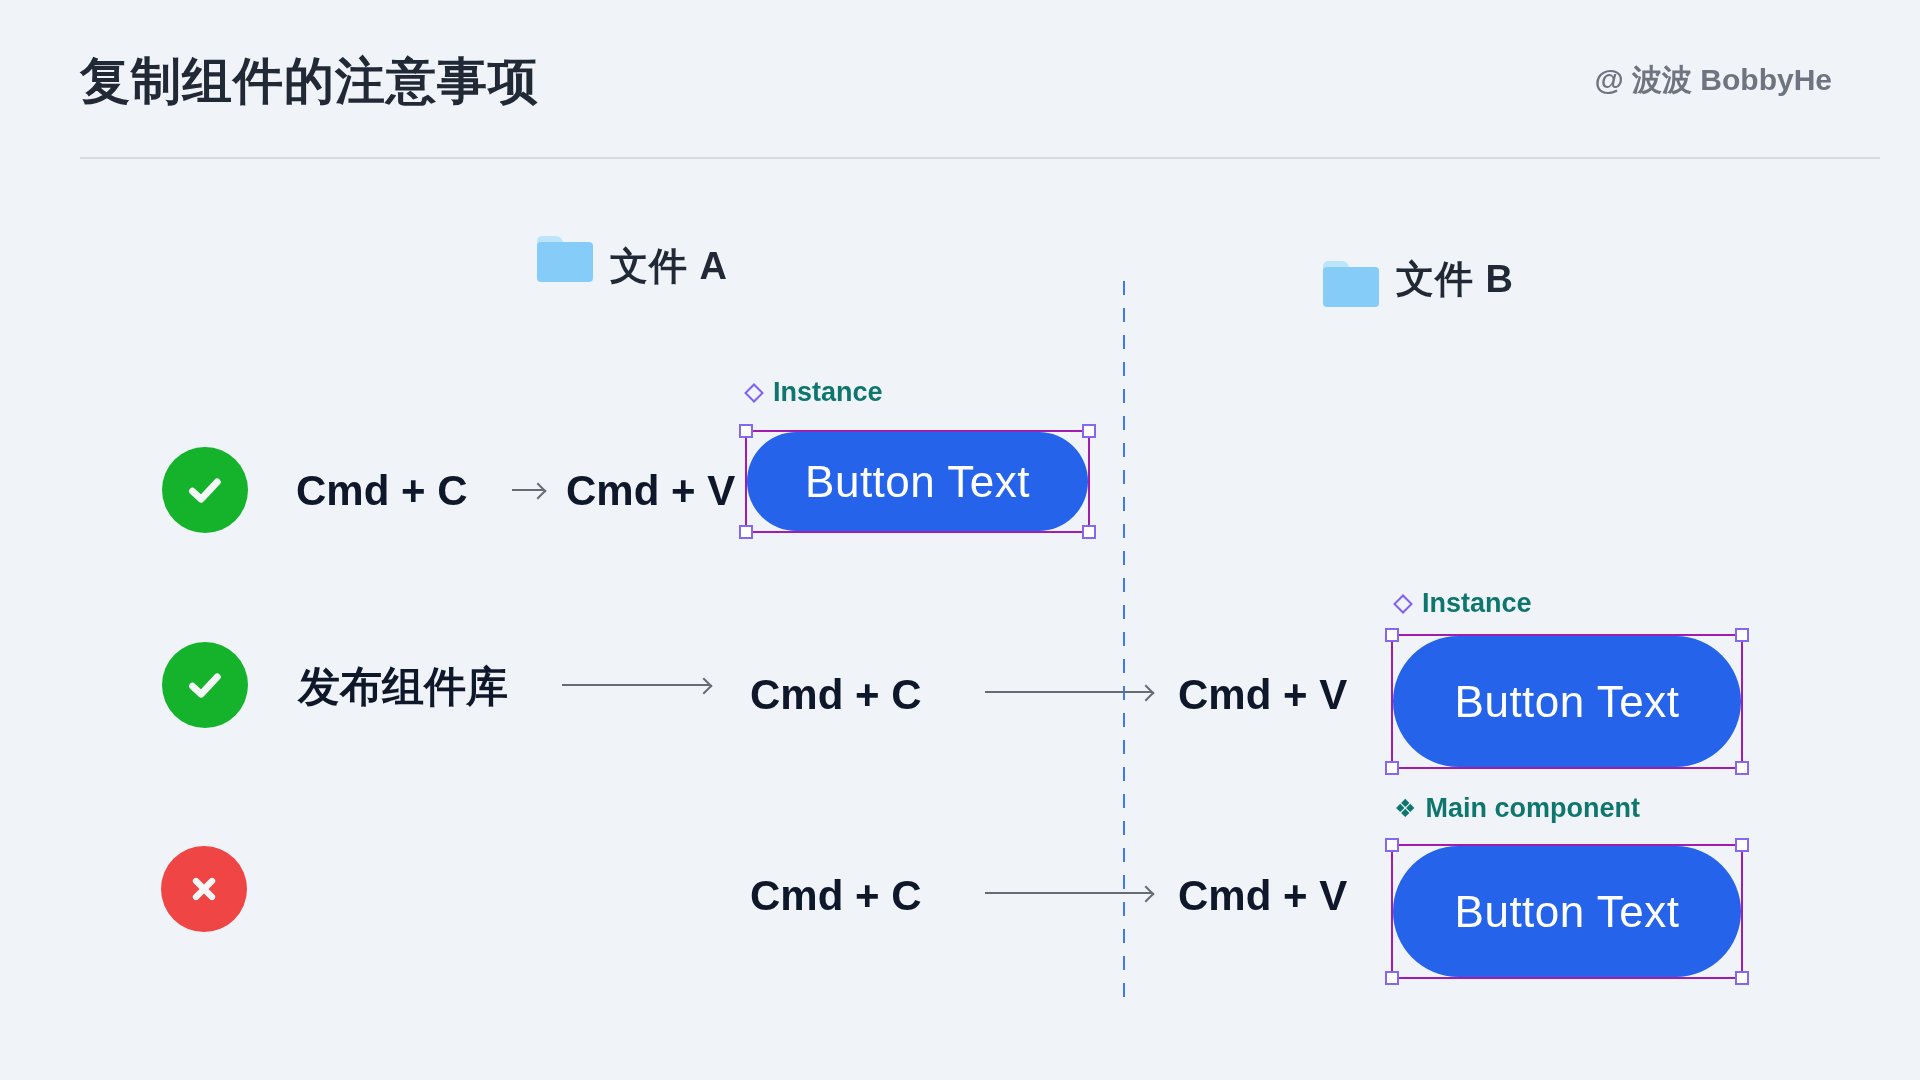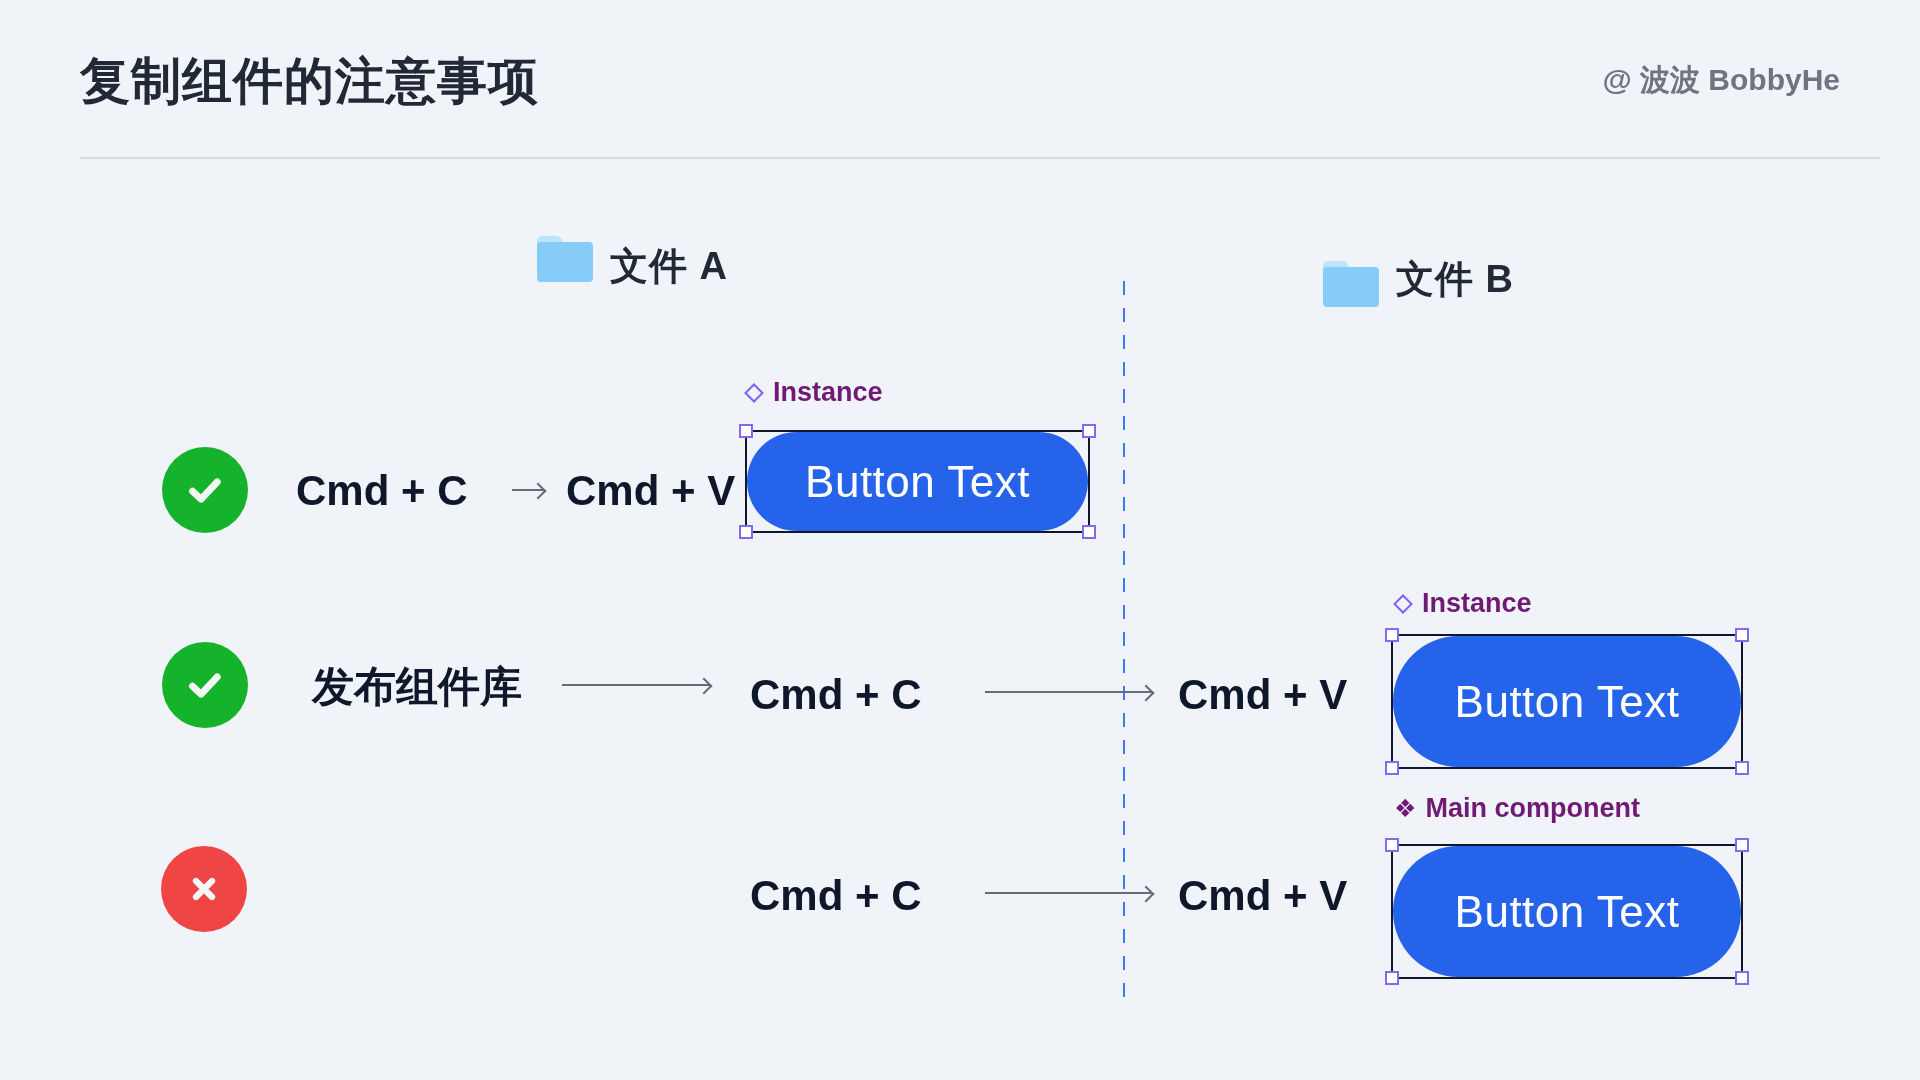--- a/index.html
+++ b/index.html
@@ -8,21 +8,21 @@
     font-family:"Liberation Sans","DejaVu Sans",sans-serif;
     background:#f0f4f8;
   }
   .canvas { position:relative; width:1920px; height:1080px; background:#f0f4f8; overflow:hidden; }
 
   .page-title {
     position:absolute; left:80px; top:48px;
     font-size:50px; font-weight:700; color:#222936; letter-spacing:1px;
   }
   .byline {
-    position:absolute; right:80px; top:60px;
+    position:absolute; right:88px; top:60px;
     font-size:30px; font-weight:600; color:#6f7481;
   }
   .header-divider {
     position:absolute; left:80px; top:157px; width:1800px; height:2px; background:#d6dade;
   }
 
   
   .folder { position:absolute; width:56px; height:46px; }
   .folder .tab  { position:absolute; top:0; left:0; width:26px; height:14px; background:#bce5fc; border-radius:5px 7px 0 0; }
   .folder .body { position:absolute; top:6px; left:0; width:56px; height:40px; background:#85cdf8; border-radius:4px; }
@@ -42,32 +42,32 @@
   .step-text { position:absolute; font-size:42px; font-weight:700; color:#0f172a; white-space:nowrap; }
 
   
   .arrow { position:absolute; height:2px; background:#666c76; }
   .arrow::after {
     content:""; position:absolute; right:0; top:-4px; width:10px; height:10px;
     border-top:2px solid #666c76; border-right:2px solid #666c76; transform:rotate(45deg);
   }
 
   
-  .sel-frame { position:absolute; border:2px solid #0f172a; }
+  .sel-frame { position:absolute; border:2px solid #a21caf; }
   .sel-frame .pill {
     position:absolute; inset:0; border-radius:80px; background:#2563eb;
     display:flex; align-items:center; justify-content:center;
     color:#ffffff; font-size:44px; font-weight:400; letter-spacing:0.5px; white-space:nowrap;
   }
   .handle { position:absolute; width:14px; height:14px; background:#ffffff; border:2px solid #8468f0; }
   .h-tl { left:-8px; top:-8px; } .h-tr { right:-8px; top:-8px; }
   .h-bl { left:-8px; bottom:-8px; } .h-br { right:-8px; bottom:-8px; }
 
   
-  .tag-label { position:absolute; display:flex; align-items:center; color:#701a75; font-size:27px; font-weight:600; white-space:nowrap; }
+  .tag-label { position:absolute; display:flex; align-items:center; color:#0f766e; font-size:27px; font-weight:600; white-space:nowrap; }
   .diamond-outline {
     display:inline-block; width:14px; height:14px; border:2.5px solid #8161f2;
     transform:rotate(45deg); margin:0 12px 0 4px;
   }
   .main-comp-glyph { font-size:25px; margin-right:9px; font-weight:400; }
 </style>
 </head>
 <body>
 
 <div class="canvas">
@@ -112,21 +112,21 @@
       <span class="handle h-br"></span>
     </div>
   </div>
 
   <div>
     <div class="status-circle ok" style="left:162px; top:642px;">
       <svg width="46" height="46" viewBox="0 0 24 24" fill="none">
         <path d="M5.5 12.6 L10 16.8 L18.4 7.8" stroke="#f3f8f7" stroke-width="3.6" stroke-linecap="round" stroke-linejoin="round"></path>
       </svg>
     </div>
-    <div class="step-text" style="left:312px; top:659px;">发布组件库</div>
+    <div class="step-text" style="left:298px; top:659px;">发布组件库</div>
     <div class="arrow" style="left:562px; top:684px; width:148px;"></div>
     <div class="step-text" style="left:750px; top:671px;">Cmd + C</div>
     <div class="arrow" style="left:985px; top:691px; width:167px;"></div>
     <div class="step-text" style="left:1178px; top:671px;">Cmd + V</div>
 
     <div class="tag-label" style="left:1392px; top:588px;">
       <span class="diamond-outline"></span>
       <span>Instance</span>
     </div>
     <div class="sel-frame" style="left:1391px; top:634px; width:352px; height:135px;">

